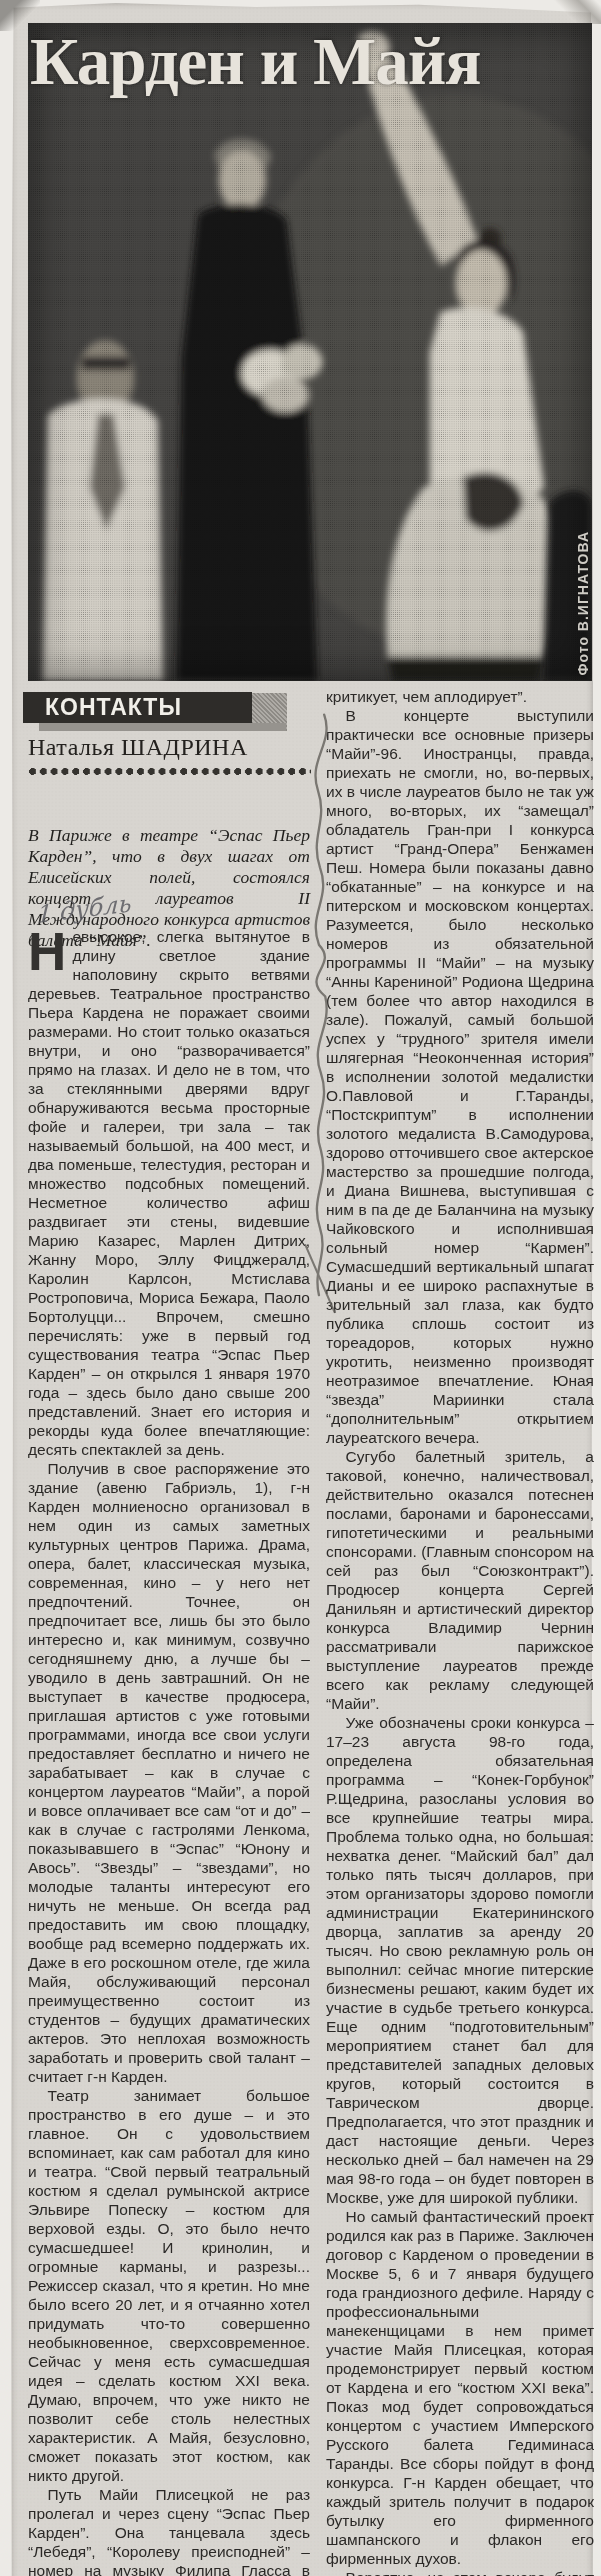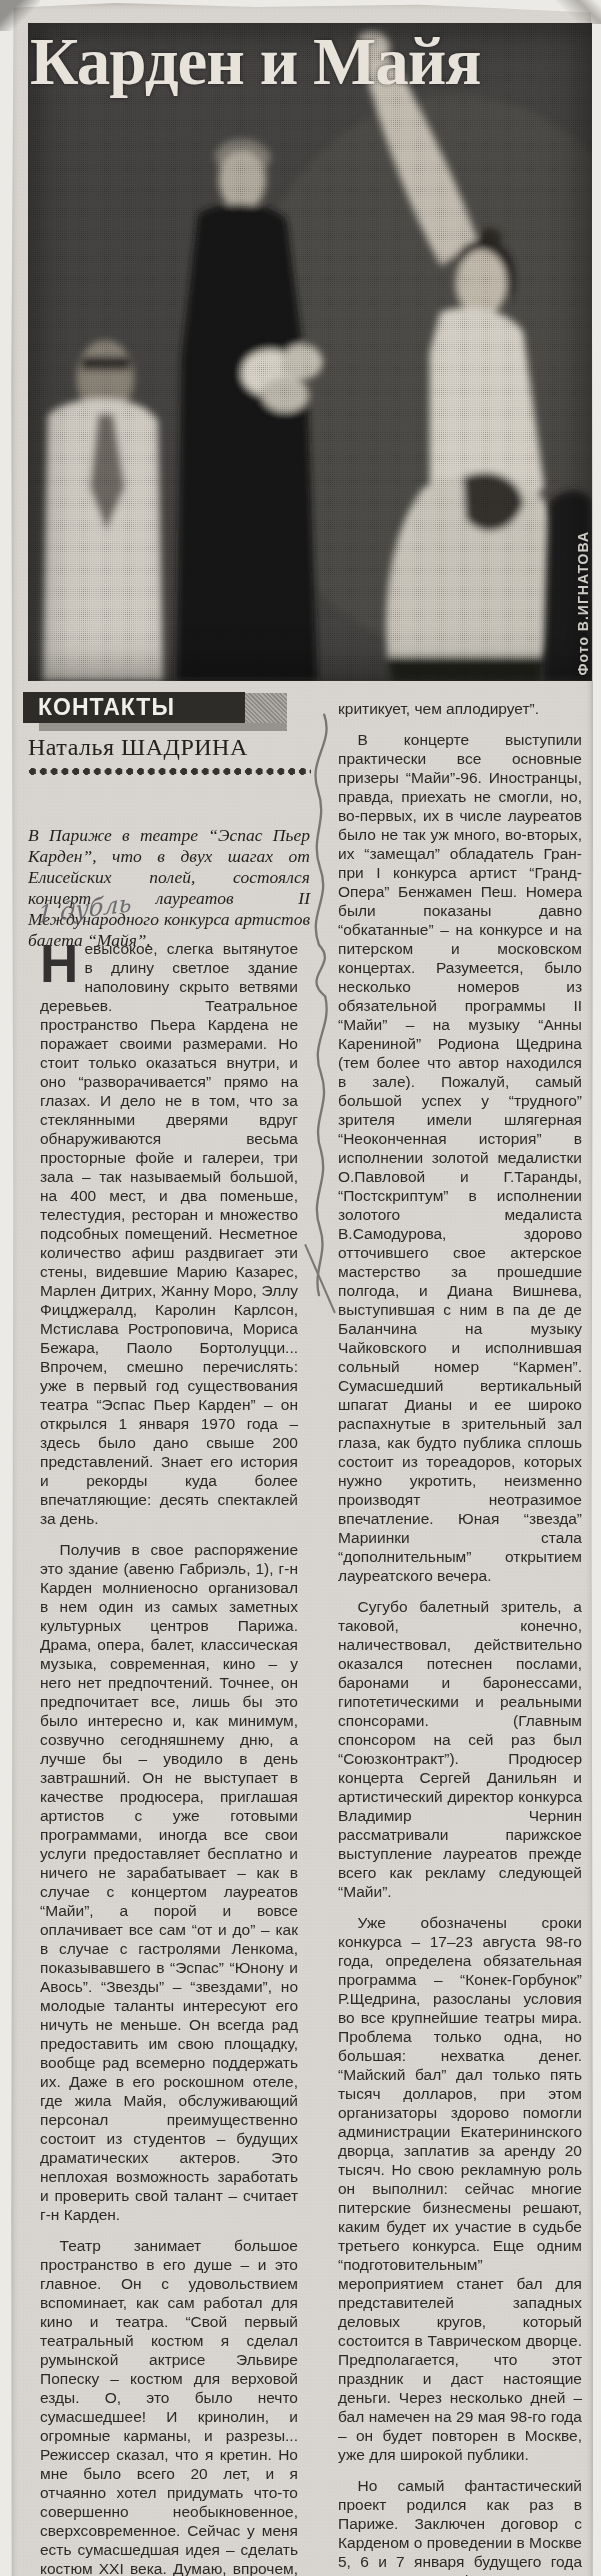--- a/index.html
+++ b/index.html
@@ -26,38 +26,38 @@
     color:#e7e3db;letter-spacing:-1px;white-space:nowrap;text-shadow:0 0 4.1px rgba(0,0,0,.45);}
   .photo-credit{position:absolute;right:1px;bottom:5.2px;z-index:3;color:#d9d6cf;
     font-weight:bold;font-size:14px;letter-spacing:1px;writing-mode:vertical-rl;transform:rotate(180deg);opacity:.95;}
 
   
   .section-banner{position:absolute;left:23px;top:692px;width:281px;height:40px;}
   .section-shadow-right{position:absolute;left:206px;top:1px;width:58px;height:38px;
     background:repeating-linear-gradient(45deg,#8d8a85 0 1.5px,#aeaba6 1.5px 3.1px);}
   .section-shadow-bottom{position:absolute;left:15.5px;top:31px;width:247px;height:7.7px;background:#96938e;}
   .section-box{position:absolute;left:0;top:0;width:207px;height:31px;background:#2e2c29;color:#f1efe9;
-    font-weight:bold;font-size:23px;line-height:31px;padding-left:15px;letter-spacing:1px;}
+    font-weight:bold;font-size:23px;line-height:31px;padding-left:22px;letter-spacing:1px;}
 
   .byline{position:absolute;left:28px;top:734px;width:282px;font-family:"Liberation Serif",serif;
     font-weight:normal;font-size:24px;color:#23211e;letter-spacing:0.5px;}
   .dotted-divider{position:absolute;left:28px;top:767px;width:283px;height:9.3px;
     background-image:radial-gradient(circle 3.6px at 4.6px 4.6px,#35332f 97%,transparent);background-size:10.8px 9.3px;background-repeat:repeat-x;}
   .lead{position:absolute;left:28px;top:788px;width:282px;font-family:"Liberation Serif",serif;
     font-style:italic;font-size:17.5px;line-height:21px;text-align:justify;color:#201f1d;margin-top:37px;}
 
   .handwritten-note{position:absolute;left:37px;top:895px;z-index:4;font-family:"DejaVu Serif",serif;
     font-style:italic;font-size:24px;color:#5b5b61;opacity:.85;transform:rotate(-7deg) skewX(-10deg);}
   .signature-scribble{position:absolute;left:294px;top:712px;width:52px;height:613px;z-index:4;opacity:.8;}
 
   
   .col{position:absolute;overflow:hidden;color:#2b2927;font-size:15.5px;line-height:19px;text-align:justify;hyphens:auto;}
   .col-left{left:28px;top:927px;width:282px;height:2223px;}
   .col-right{left:326px;top:687px;width:268px;height:2421px;}
-  .col p{margin:12px;text-indent:19.6px;}
+  .col p{margin:0;text-indent:19.6px;}
   .col p.first{text-indent:0;}
   .dropcap{float:left;font-weight:bold;font-size:53px;line-height:42px;color:#343230;margin:4.1px 6.2px 1px 0;}
 </style>
 </head>
 <body>
 
 <div class="page">
   <div class="clipping"></div>
   <div class="smudge smudge-tl"></div>
   <div class="smudge smudge-tr"></div>

